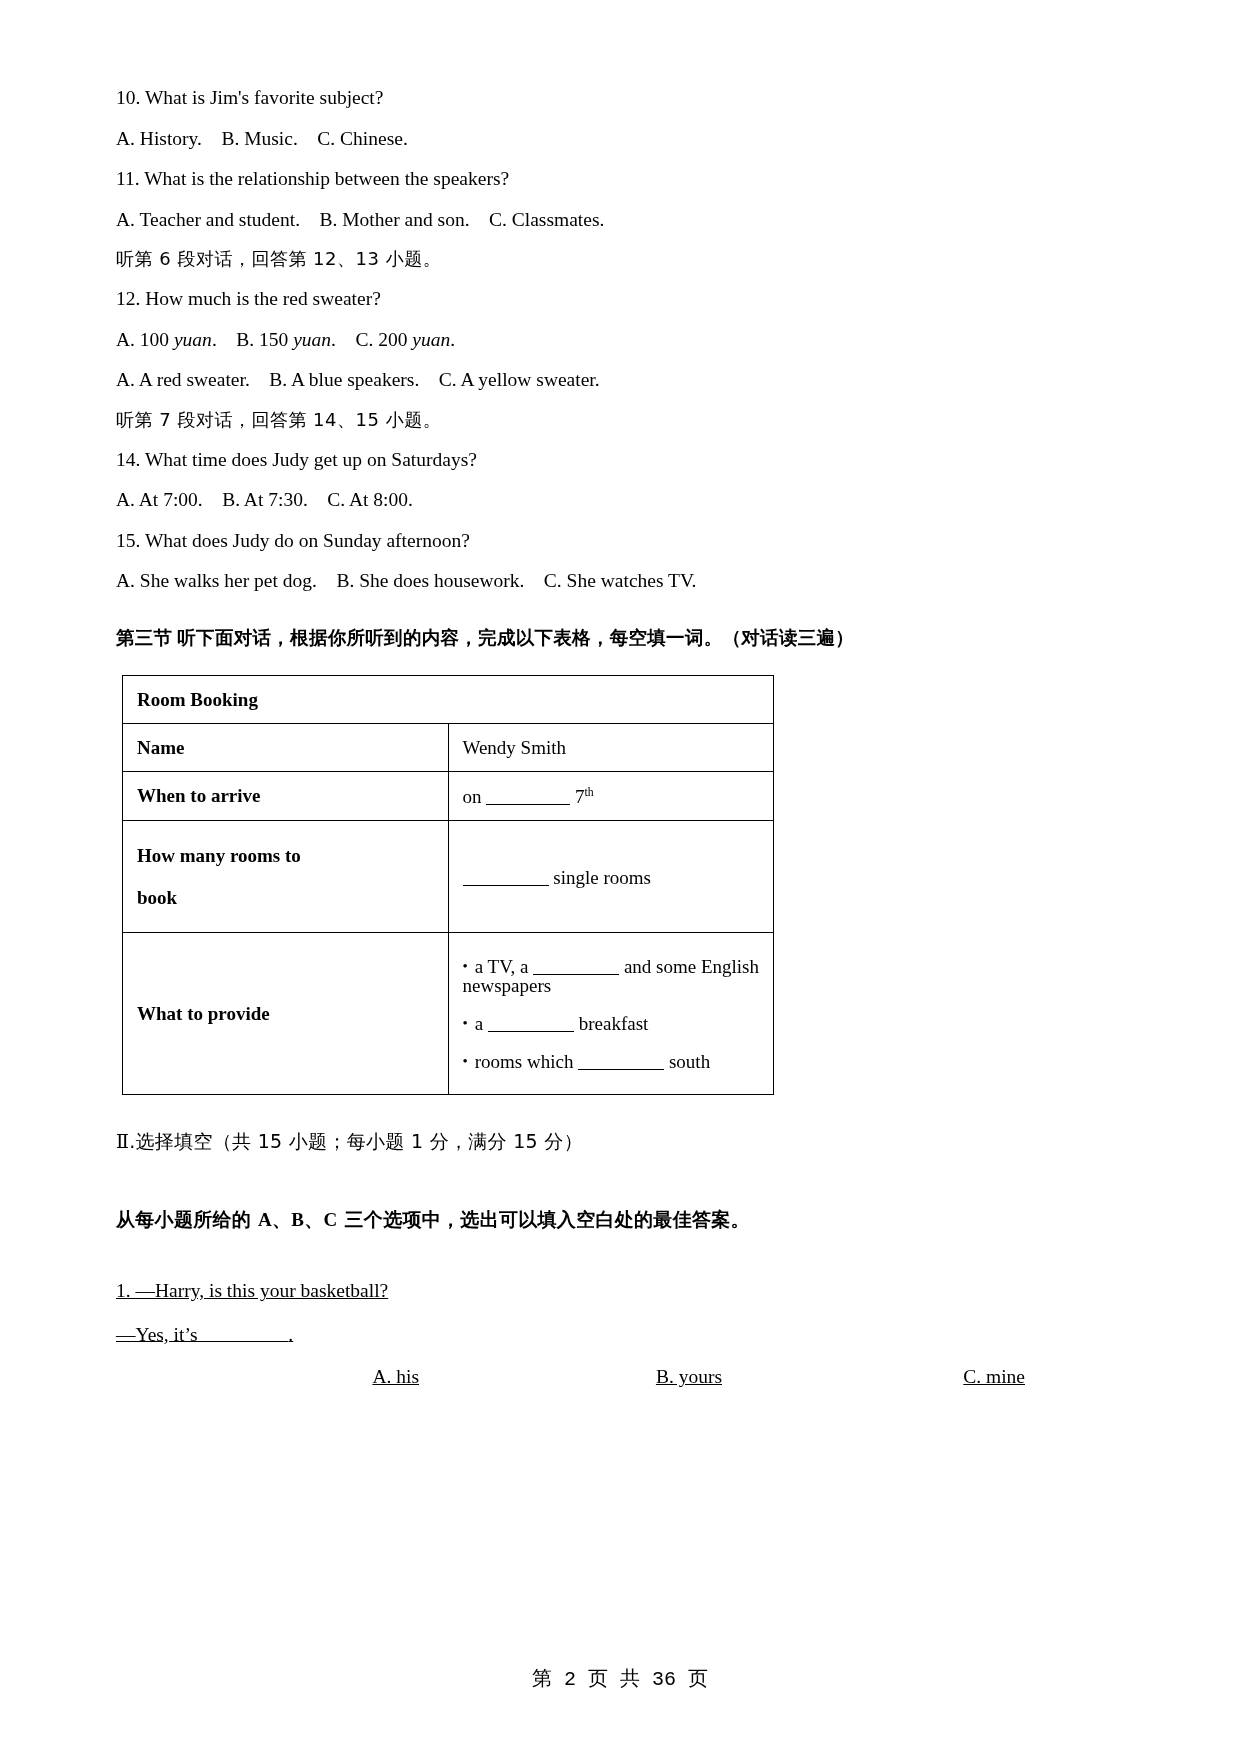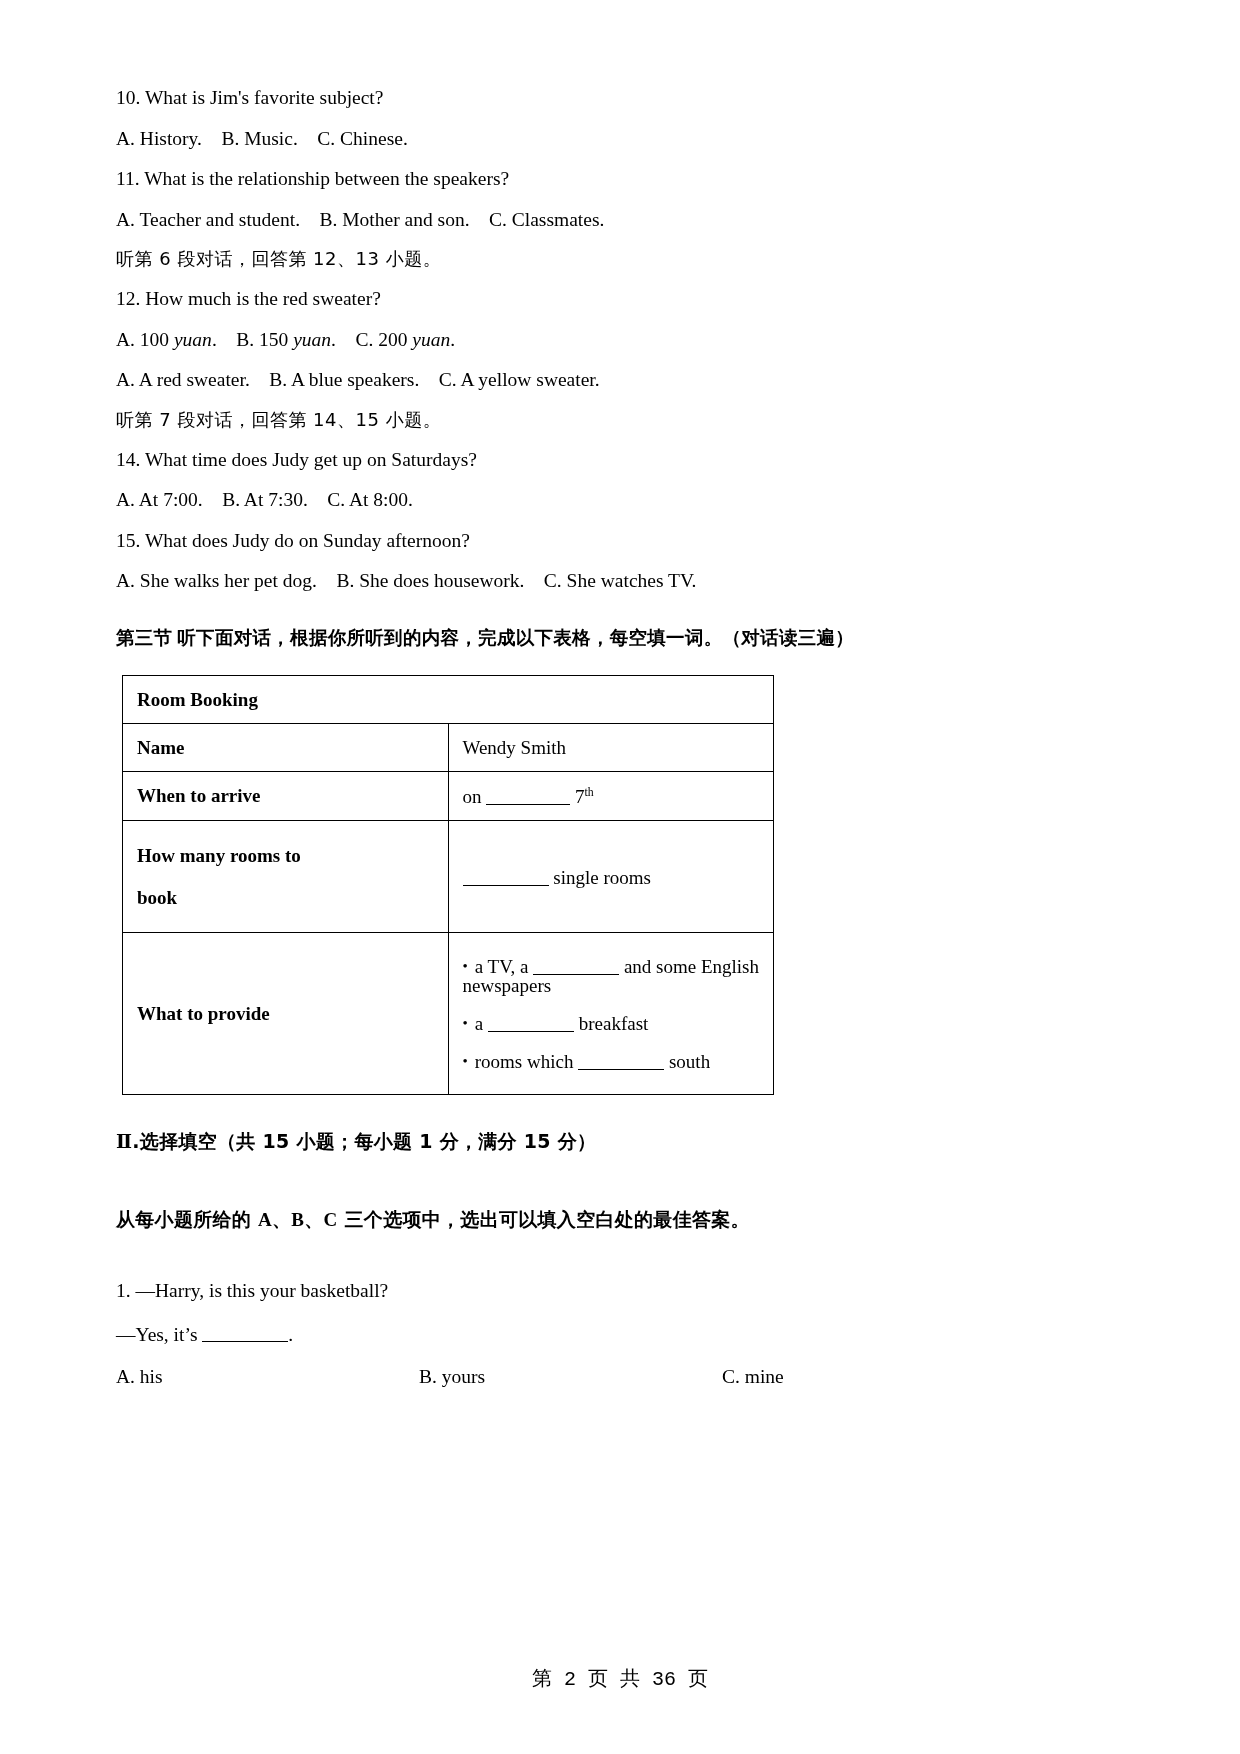--- a/index.html
+++ b/index.html
@@ -86,40 +86,41 @@
     white-space: pre-wrap;
   }
   ul.provide li:before {
     content: "\2022";
     font-size: 15px;
     margin-right: 7px;
     vertical-align: 2px;
   }
   .head2 {
     font-family: "DejaVu Sans", "Liberation Sans", sans-serif;
-    font-weight: bold;
+    font-weight: normal;
     font-size: 19px;
     margin: 34px 0 0 0;
     letter-spacing: 0.3px;
   }
   .head2 .rn { font-family: "Liberation Serif", "DejaVu Serif", serif; }
   .instruction {
     font-family: "DejaVu Sans", "Liberation Sans", sans-serif;
     font-weight: bold;
     font-size: 19px;
     margin: 52px 0 0 0;
     letter-spacing: 0.3px;
   }
   .instruction .alpha { font-family: "Liberation Serif", "DejaVu Serif", serif; }
-  .q1-block { margin-top: 48px; }
+  .q1-block { margin-top: 48px; text-decoration: underline; }
   .q1-block .q-line { margin-bottom: 22px; }
   .opts {
     display: flex;
     font-size: 19.5px;
     margin-top: 8px;
+    text-align: right;
   }
   .opts .opt { width: 303px; }
   .footer {
     position: absolute;
     left: 0;
     bottom: 62px;
     width: 1240px;
     text-align: center;
     font-size: 20px;
     font-family: Liberation Mono, monospace;

